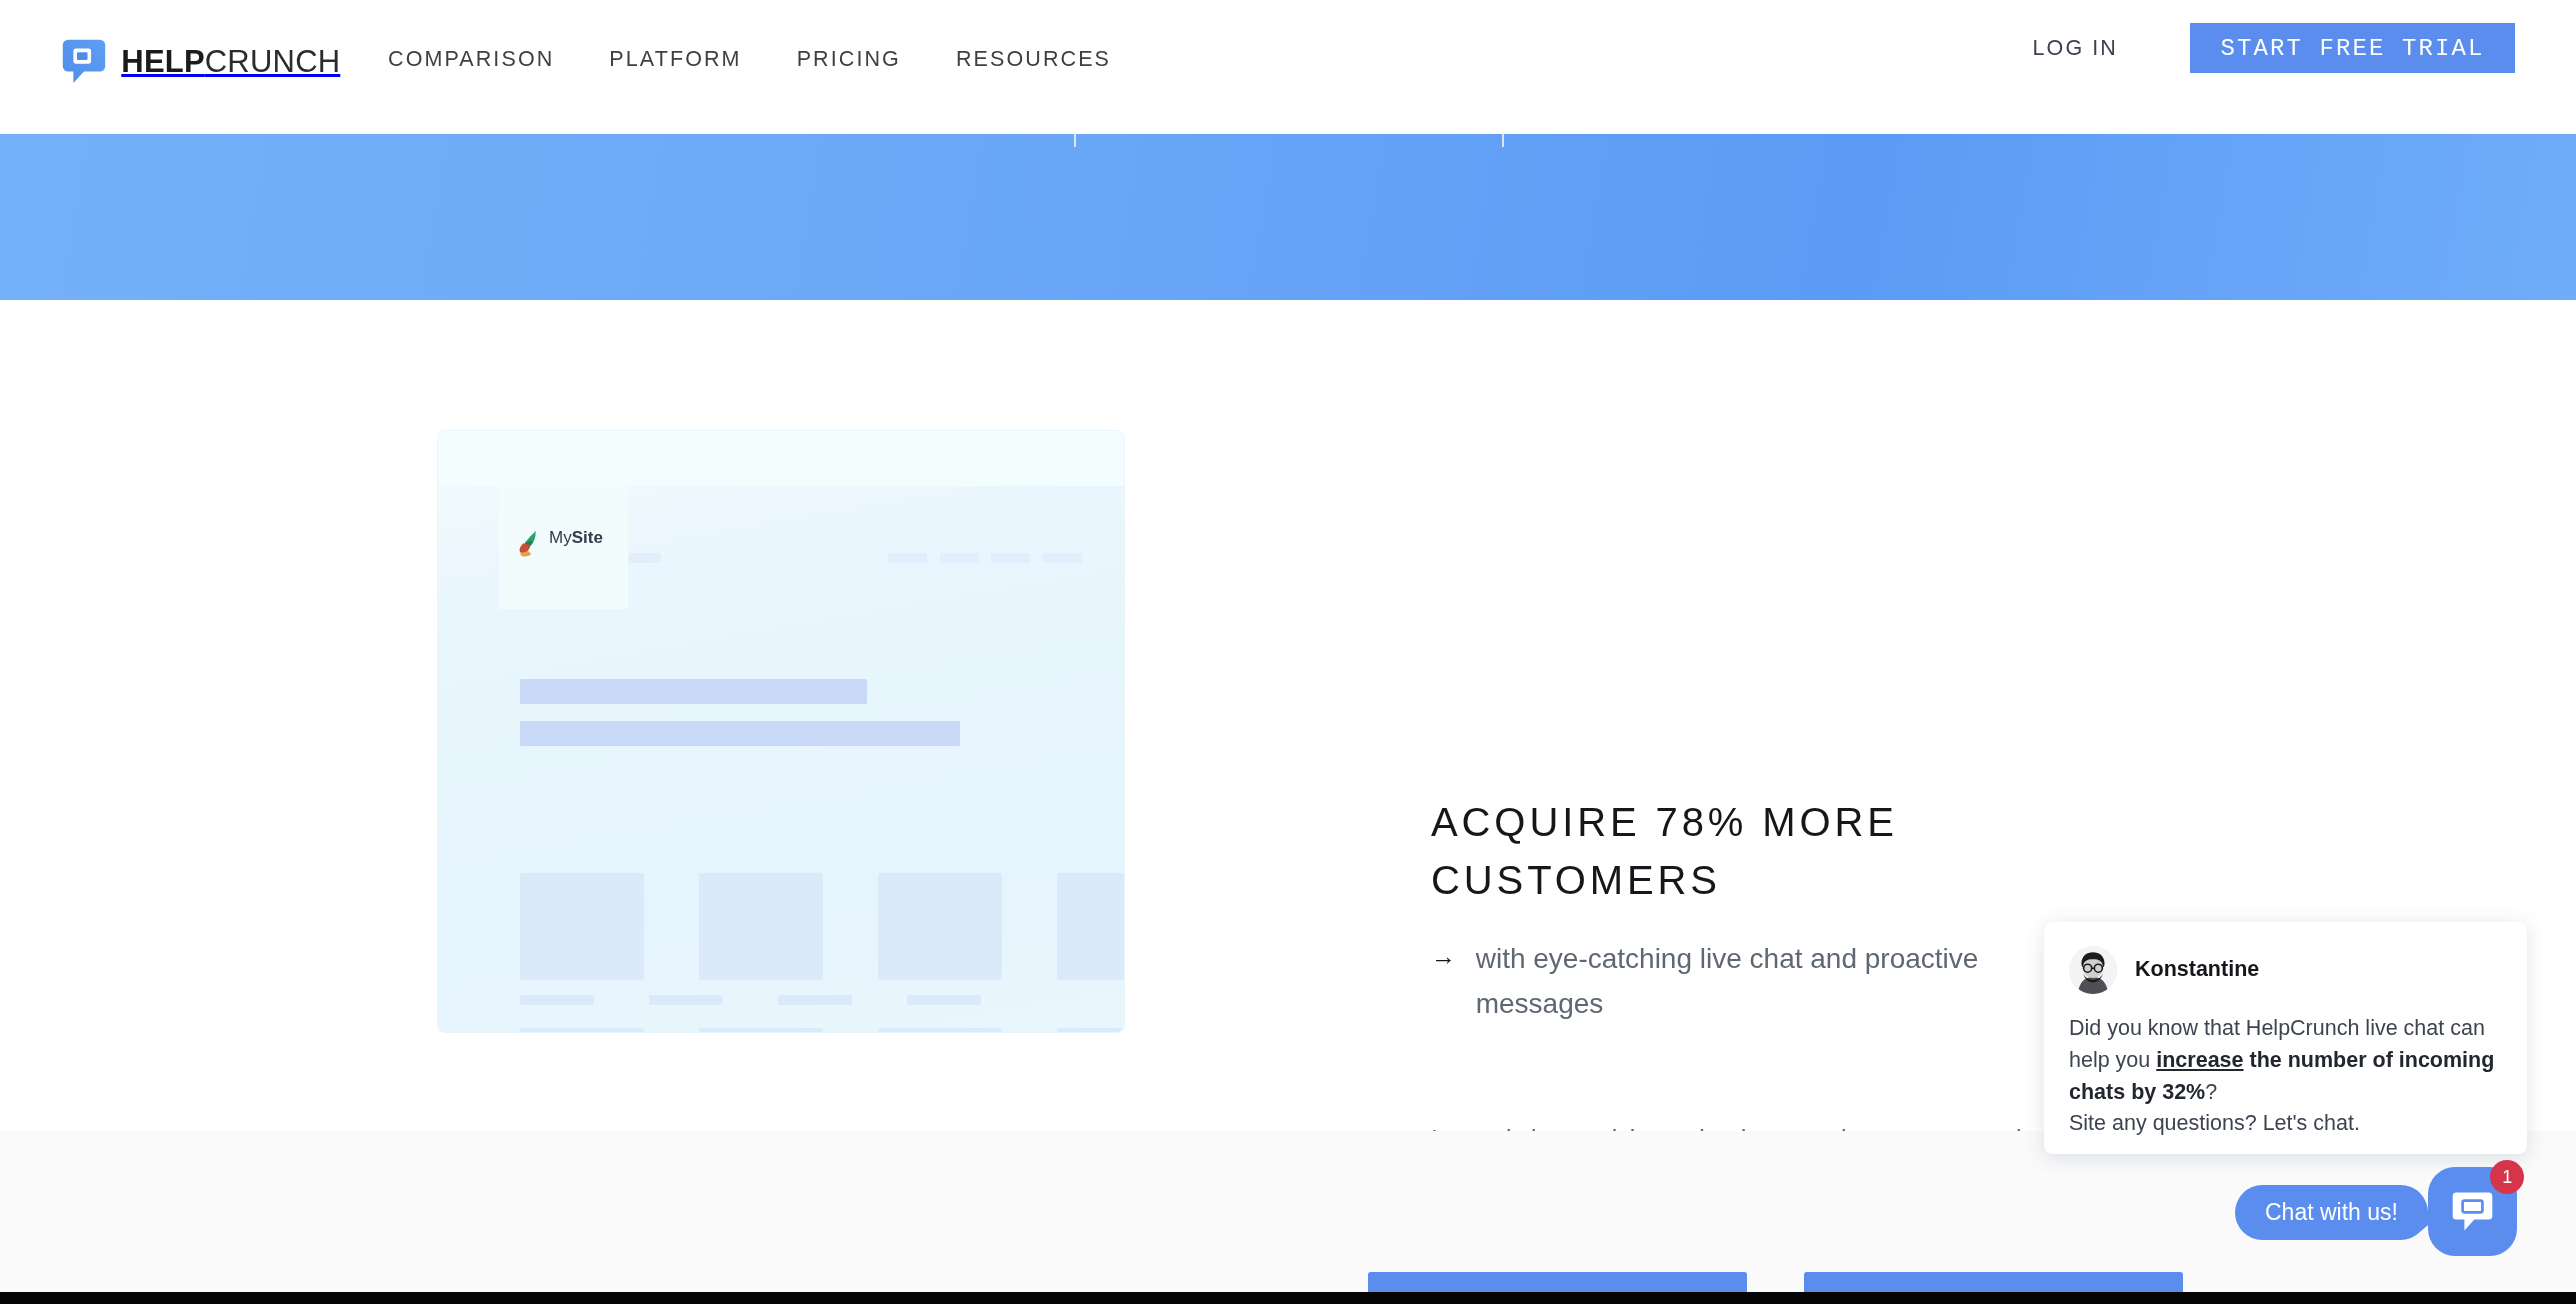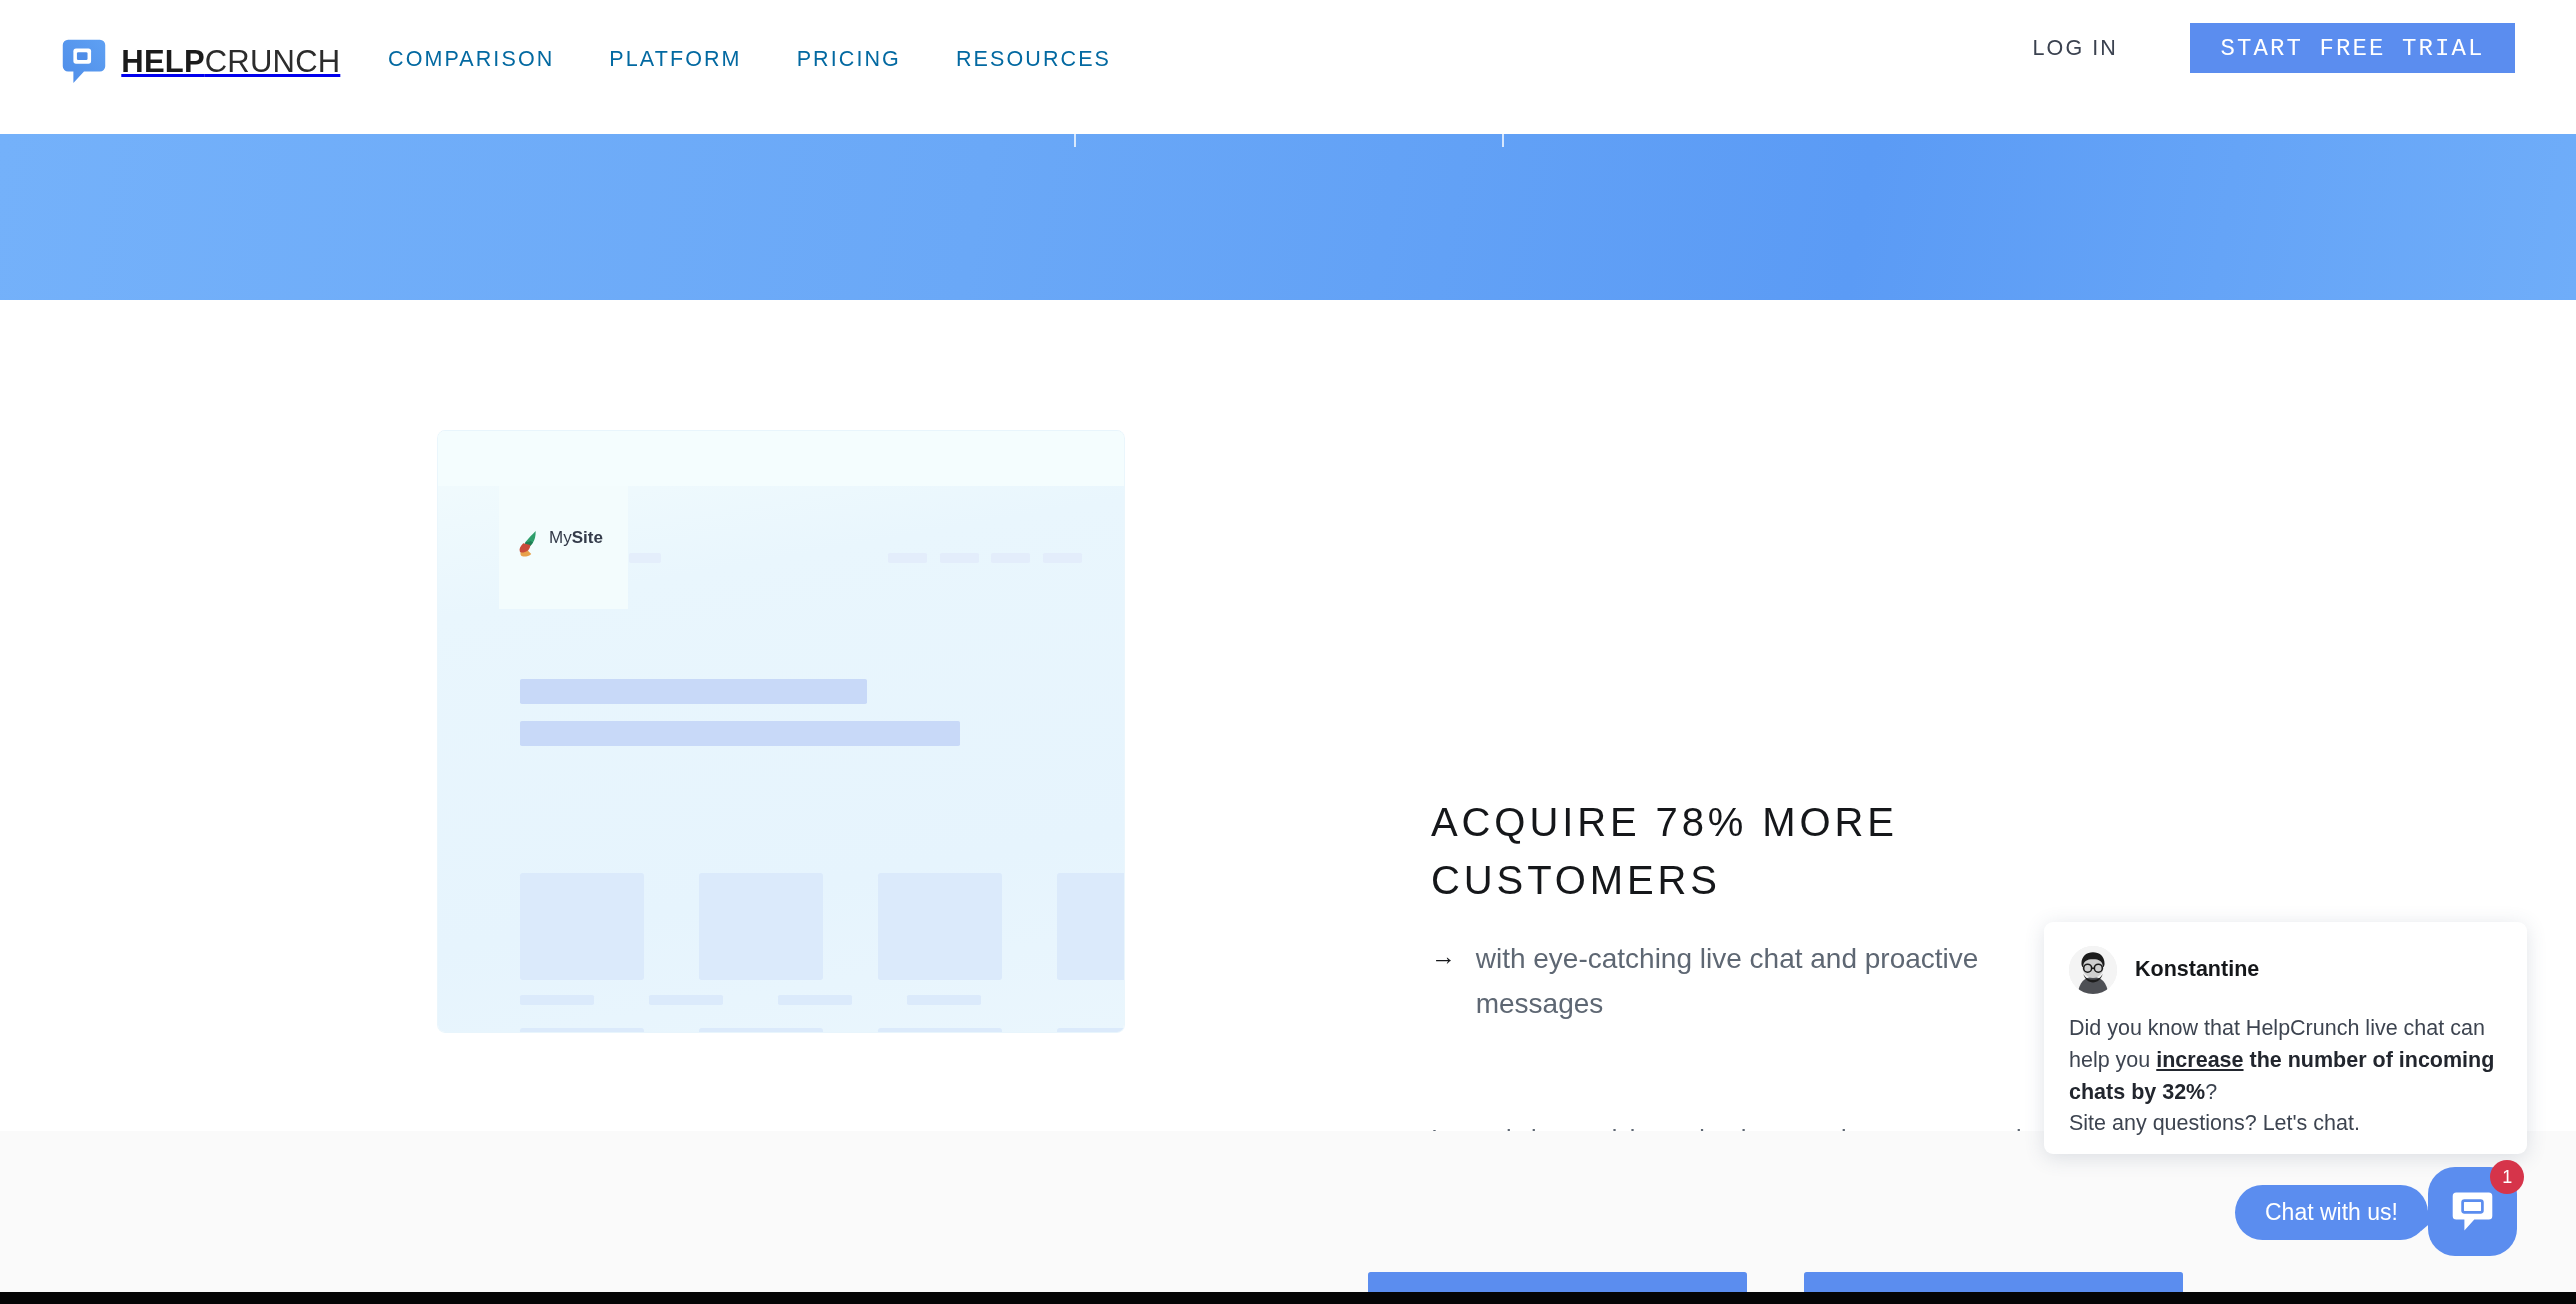--- a/index.html
+++ b/index.html
@@ -41,26 +41,26 @@
   .logo-text .lt-bold { font-weight: 700; }
   .logo-text .lt-thin { font-weight: 400; color: #2c2c2c; }
 
   .nav {
     position: absolute; left: 388px; top: 49px;
     display: flex; align-items: center; gap: 55px;
   }
   .nav-item {
     font-size: 21.5px;
     letter-spacing: 2.1px;
-    color: #0369a1;
+    color: #404040;
     text-decoration: none;
     white-space: nowrap;
     line-height: 1;
   }
-  .nav-item.active { color: #0369a1; text-align: right; }
+  .nav-item.active { color: #404040; text-align: right; }
 
   .header-right {
     position: absolute; right: 61px; top: 23px;
     display: flex; align-items: center; gap: 0;
   }
   .login-link {
     font-size: 21.5px;
     letter-spacing: 2.1px;
     color: #3b4250;
     text-decoration: none;

